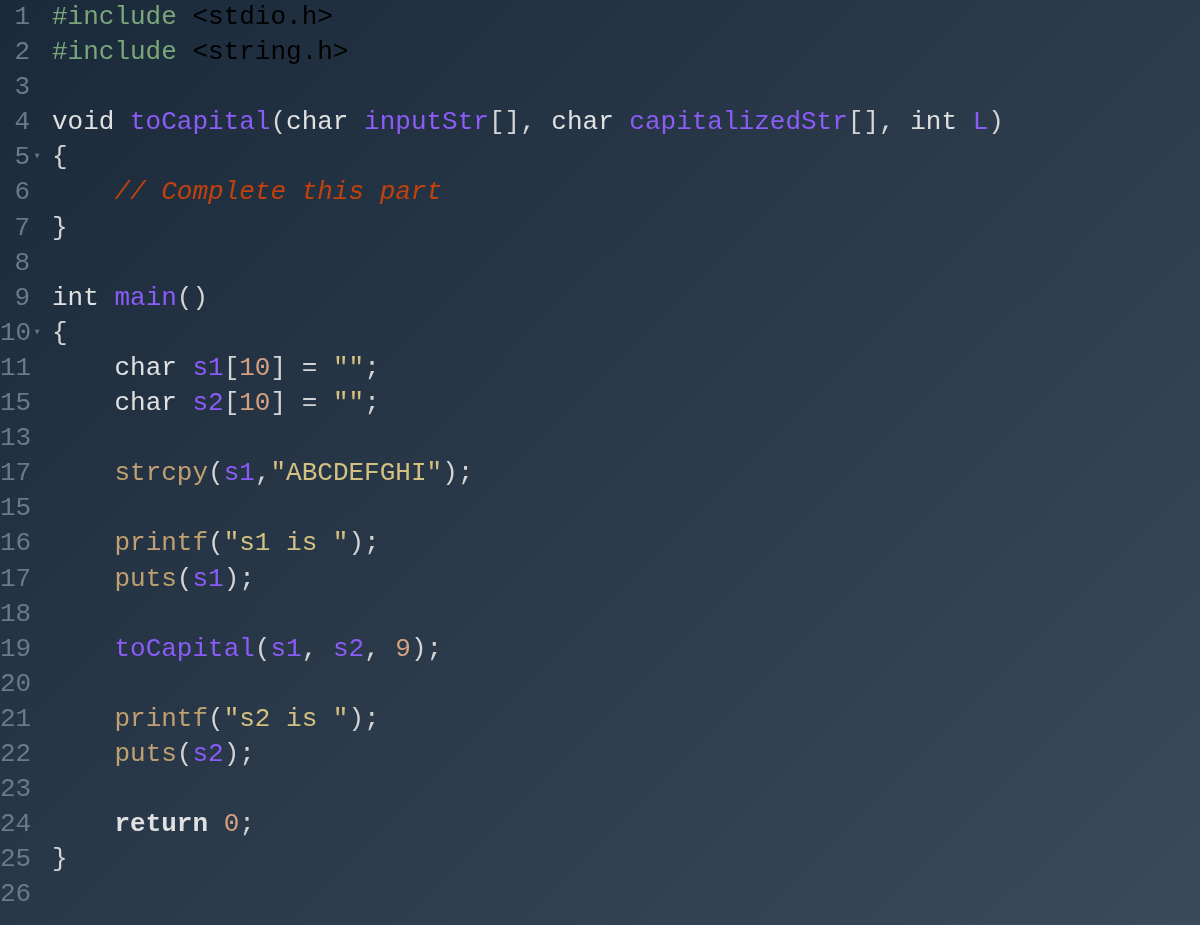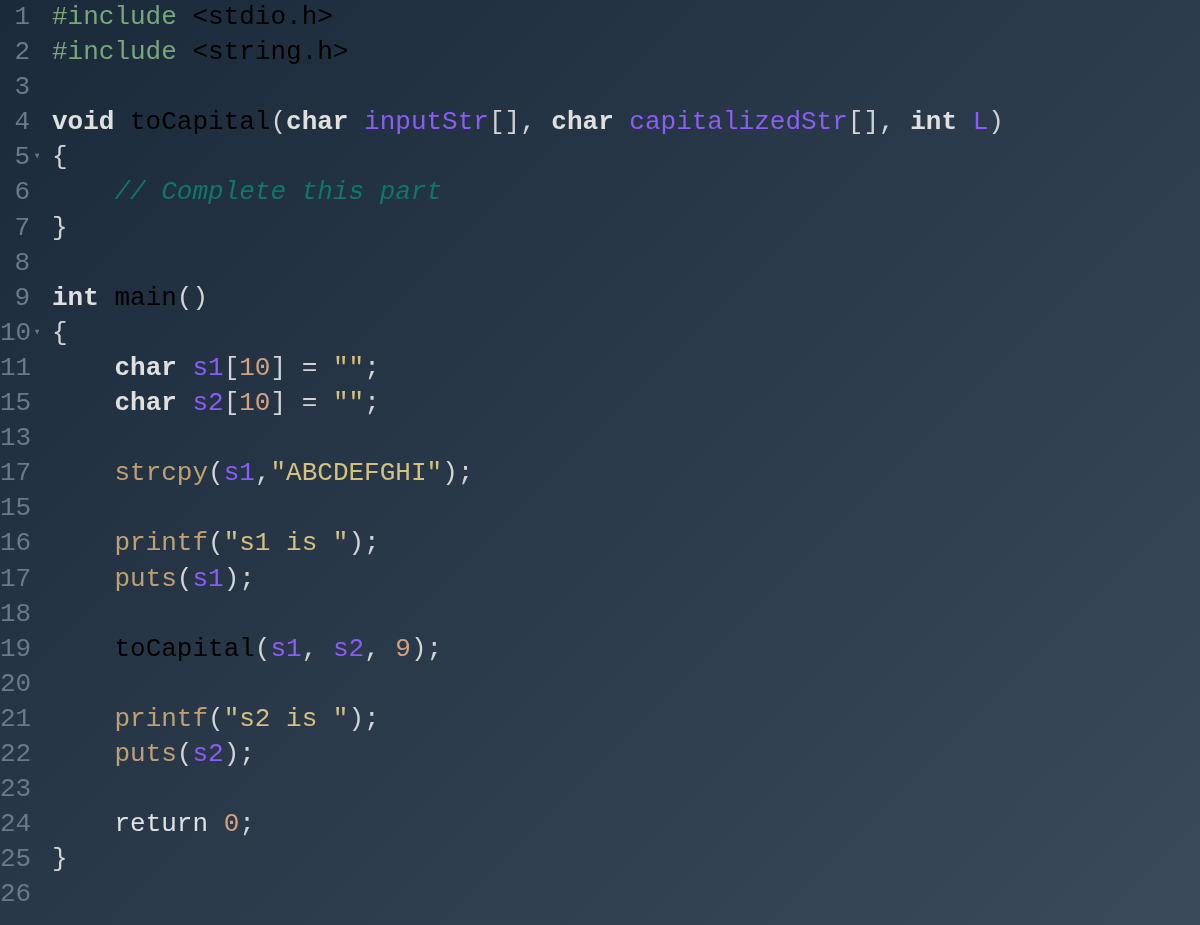--- a/index.html
+++ b/index.html
@@ -49,26 +49,26 @@
       flex: 1;
       padding-left: 12px;
       white-space: pre;
     }
     .line {
       display: block;
       min-height: 1.35em;
     }
     .preproc { color: #7aa67a; text-align: center; }
     .string-inc { color: #000000; }
-    .keyword { color: #e0e0e0; font-weight: normal; }
-    .type { color: #e0e0e0; font-weight: bold; }
-    .func { color: #000000; }
+    .keyword { color: #e0e0e0; font-weight: bold; }
+    .type { color: #e0e0e0; font-weight: normal; }
+    .func { color: #8b5cf6; }
     .func-call { color: #c0a070; }
     .paren { color: #d4d4d4; }
-    .comment { color: #0f766e; font-style: italic; text-align: center; }
+    .comment { color: #c2410c; font-style: italic; text-align: center; }
     .string { color: #d4c080; }
     .number { color: #d4a080; }
     .oper { color: #d4d4d4; }
     .ident { color: #8b5cf6; }
     .brace { color: #d4d4d4; }
   </style>
 </head>
 <body>
 
 <div class="editor">

